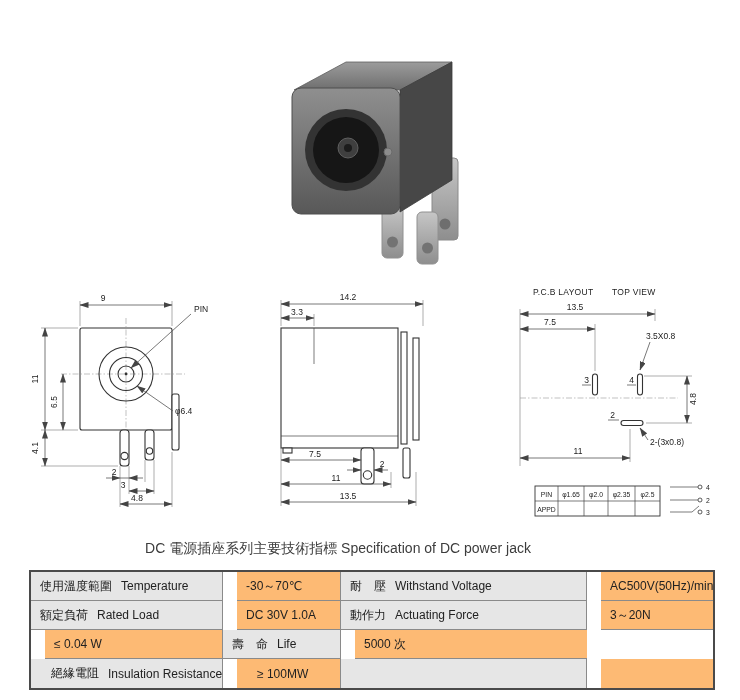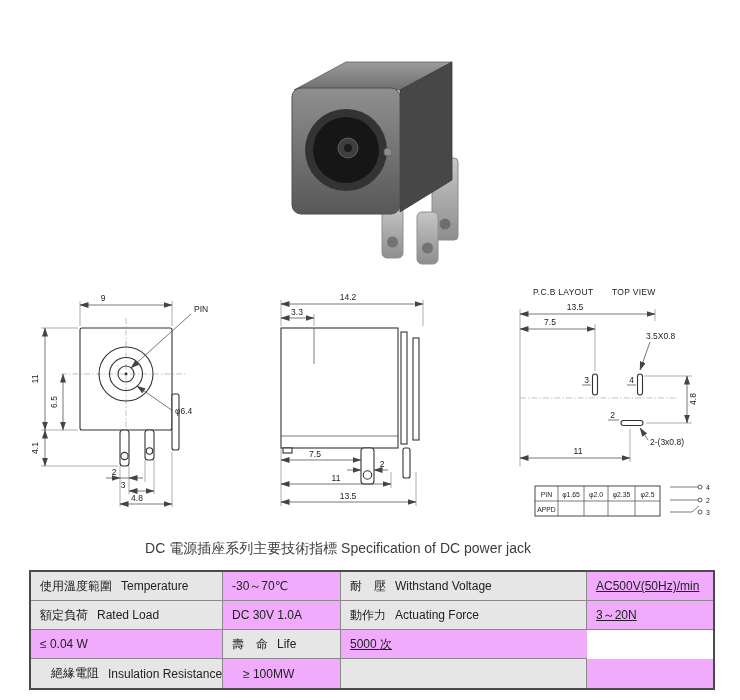--- a/index.html
+++ b/index.html
@@ -29,24 +29,24 @@
     position:absolute;left:29px;top:570px;width:682px;
     border:2px solid #4a4a4a;background:#fff;
   }
   .spec-row{display:grid;grid-template-columns:192px 118px 246px 126px;}
   .spec-cell{
     height:29px;display:flex;align-items:center;gap:9px;
     padding-left:9px;font-size:12px;box-sizing:border-box;
     border-right:1px solid #8a8a8a;border-bottom:1px solid #8a8a8a;
     white-space:nowrap;overflow:hidden;
   }
-  .spec-cell.last-col{border-right:none;text-decoration:underline;}
+  .spec-cell.last-col{border-right:none;}
   .spec-row.last-row .spec-cell{border-bottom:none;padding-left:20px;}
   .label-cell{background:#e6e6e6;}
-  .value-cell{background:#f0abfc;}
+  .value-cell{background:#fdba74;margin-left:14px;}
 </style>
 </head>
 <body>
 
 <svg width="0" height="0" class="abs" aria-hidden="true">
   <defs>
     <marker id="aE" markerWidth="9" markerHeight="6" refX="8.5" refY="3" orient="auto" markerUnits="userSpaceOnUse">
       <path d="M0,0 L9,3 L0,6 Z" fill="#444"></path>
     </marker>
     <marker id="aS" markerWidth="9" markerHeight="6" refX="0.5" refY="3" orient="auto" markerUnits="userSpaceOnUse">

